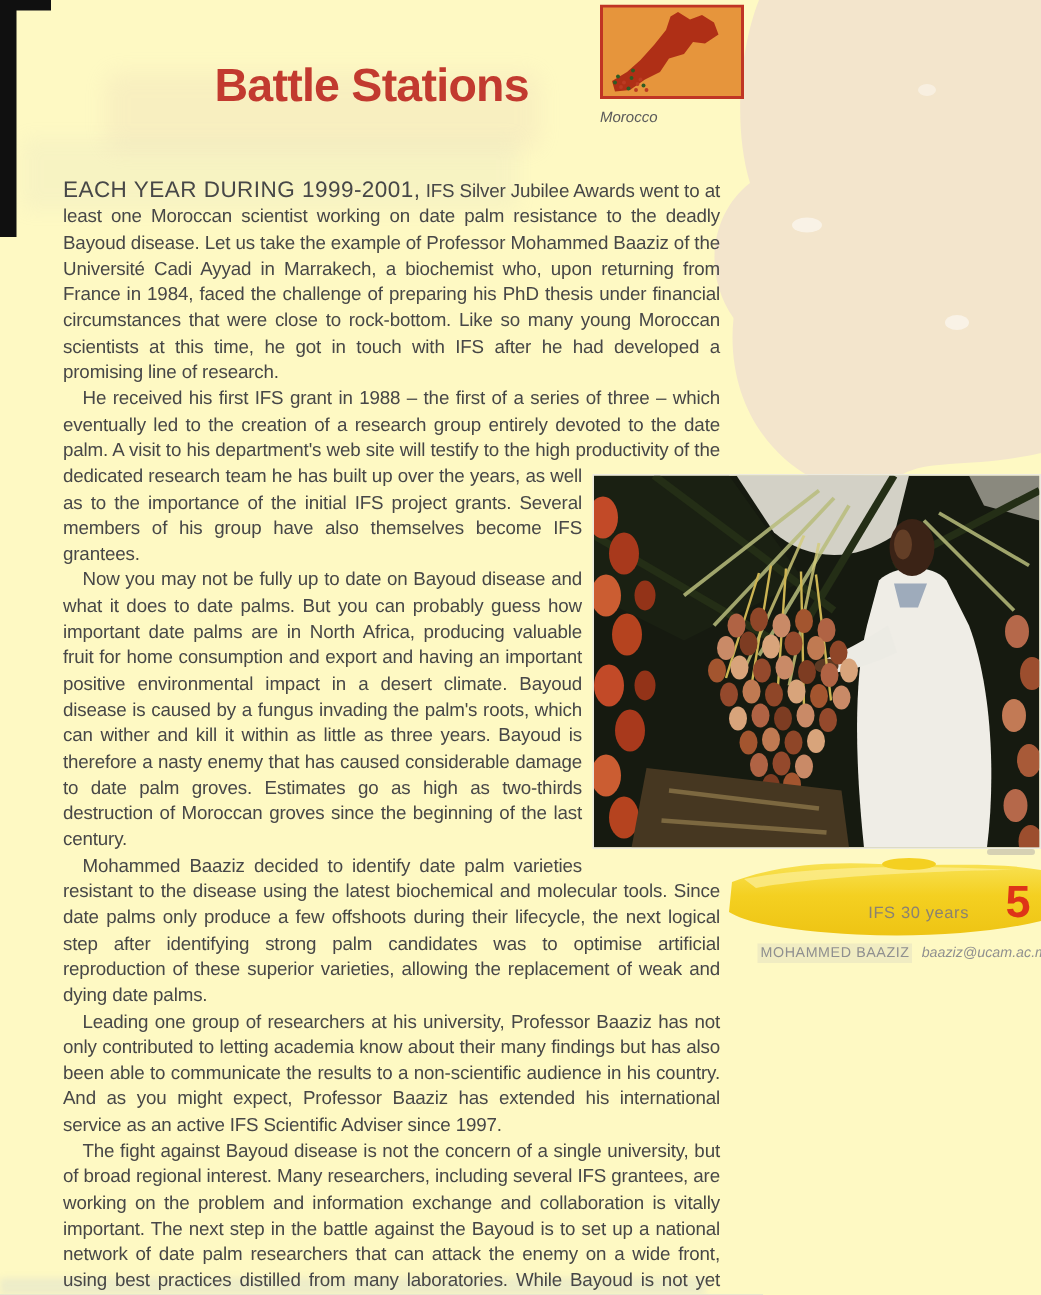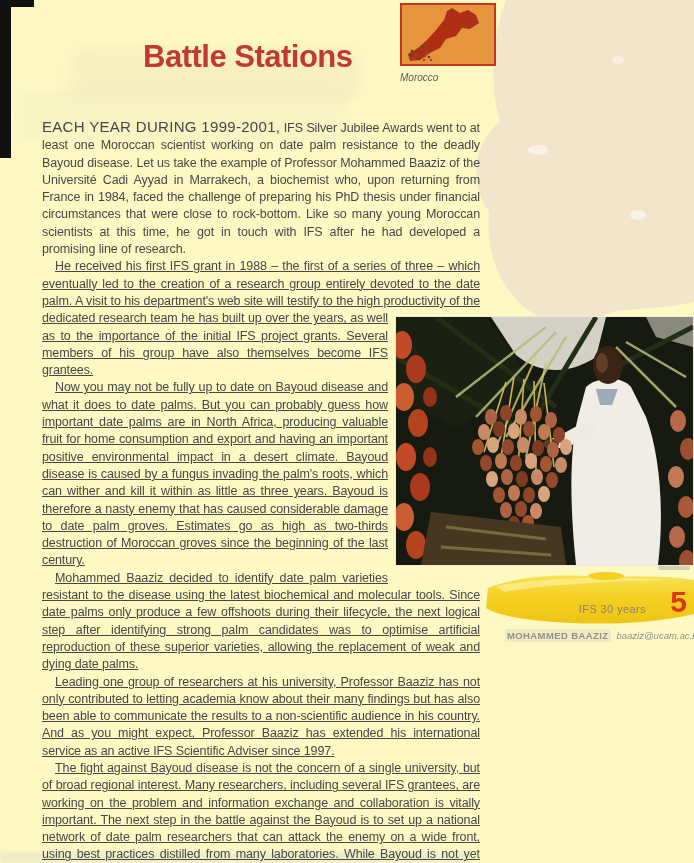--- a/index.html
+++ b/index.html
@@ -35,21 +35,21 @@
   .map-figure { position: absolute; left: 400px; top: 3px; z-index: 4; width: 76px; }
   .map-caption { margin-top: 2px; font-size: 10px; font-style: italic; color: #5a5a5a; }
 
   
   .article {
     position: absolute; left: 42px; top: 118px; width: 438px; z-index: 2;
     font-size: 12.5px; line-height: 17.3px; letter-spacing: -0.1px;
     color: #474747; text-align: justify;
   }
   .article p { margin: 0; }
-  .article p + p { text-indent: 13px; text-decoration: underline; }
+  .article p + p { text-indent: 13px; }
   .lead-in { font-size: 15px; letter-spacing: 0.3px; }
 
   .float-spacer { float: right; width: 0; height: 199px; }
   .photo-figure {
     float: right; clear: right;
     width: 297px; height: 248px;
     margin: 0 -213px 10px 8px;
     outline: 1px solid #eceadf;
   }
   .photo-figure svg { display: block; }
@@ -61,21 +61,21 @@
     position: absolute; right: 48px; top: 31px;
     font-size: 11px; color: #8B8271; letter-spacing: 0.4px;
   }
   .page-number {
     position: absolute; right: 7px; top: 13px;
     font-size: 30px; font-weight: 700; color: #DE3418;
   }
 
   
   .byline { position: absolute; left: 505px; top: 630px; z-index: 3; font-size: 9.5px; color: #8f8f8f; white-space: nowrap; }
-  .person-name { letter-spacing: 0.4px; background: rgba(190,190,190,0.22); padding: 1px 2px; font-weight: bold; }
+  .person-name { letter-spacing: 0.4px; background: rgba(190,190,190,0.22); padding: 1px 2px; }
   .person-email { font-style: italic; margin-left: 6px; }
 </style>
 </head>
 <body>
 
 <div class="page">
 
   <svg class="africa-blob" width="306" height="330" viewBox="0 0 306 330">
     <path d="M118,0 L306,0 L306,302 C262,312 232,306 214,316 L152,318
              C120,300 96,262 101,212 C80,182 86,142 112,122 C100,82 106,30 118,0 Z" fill="#F3E5CC"></path>

